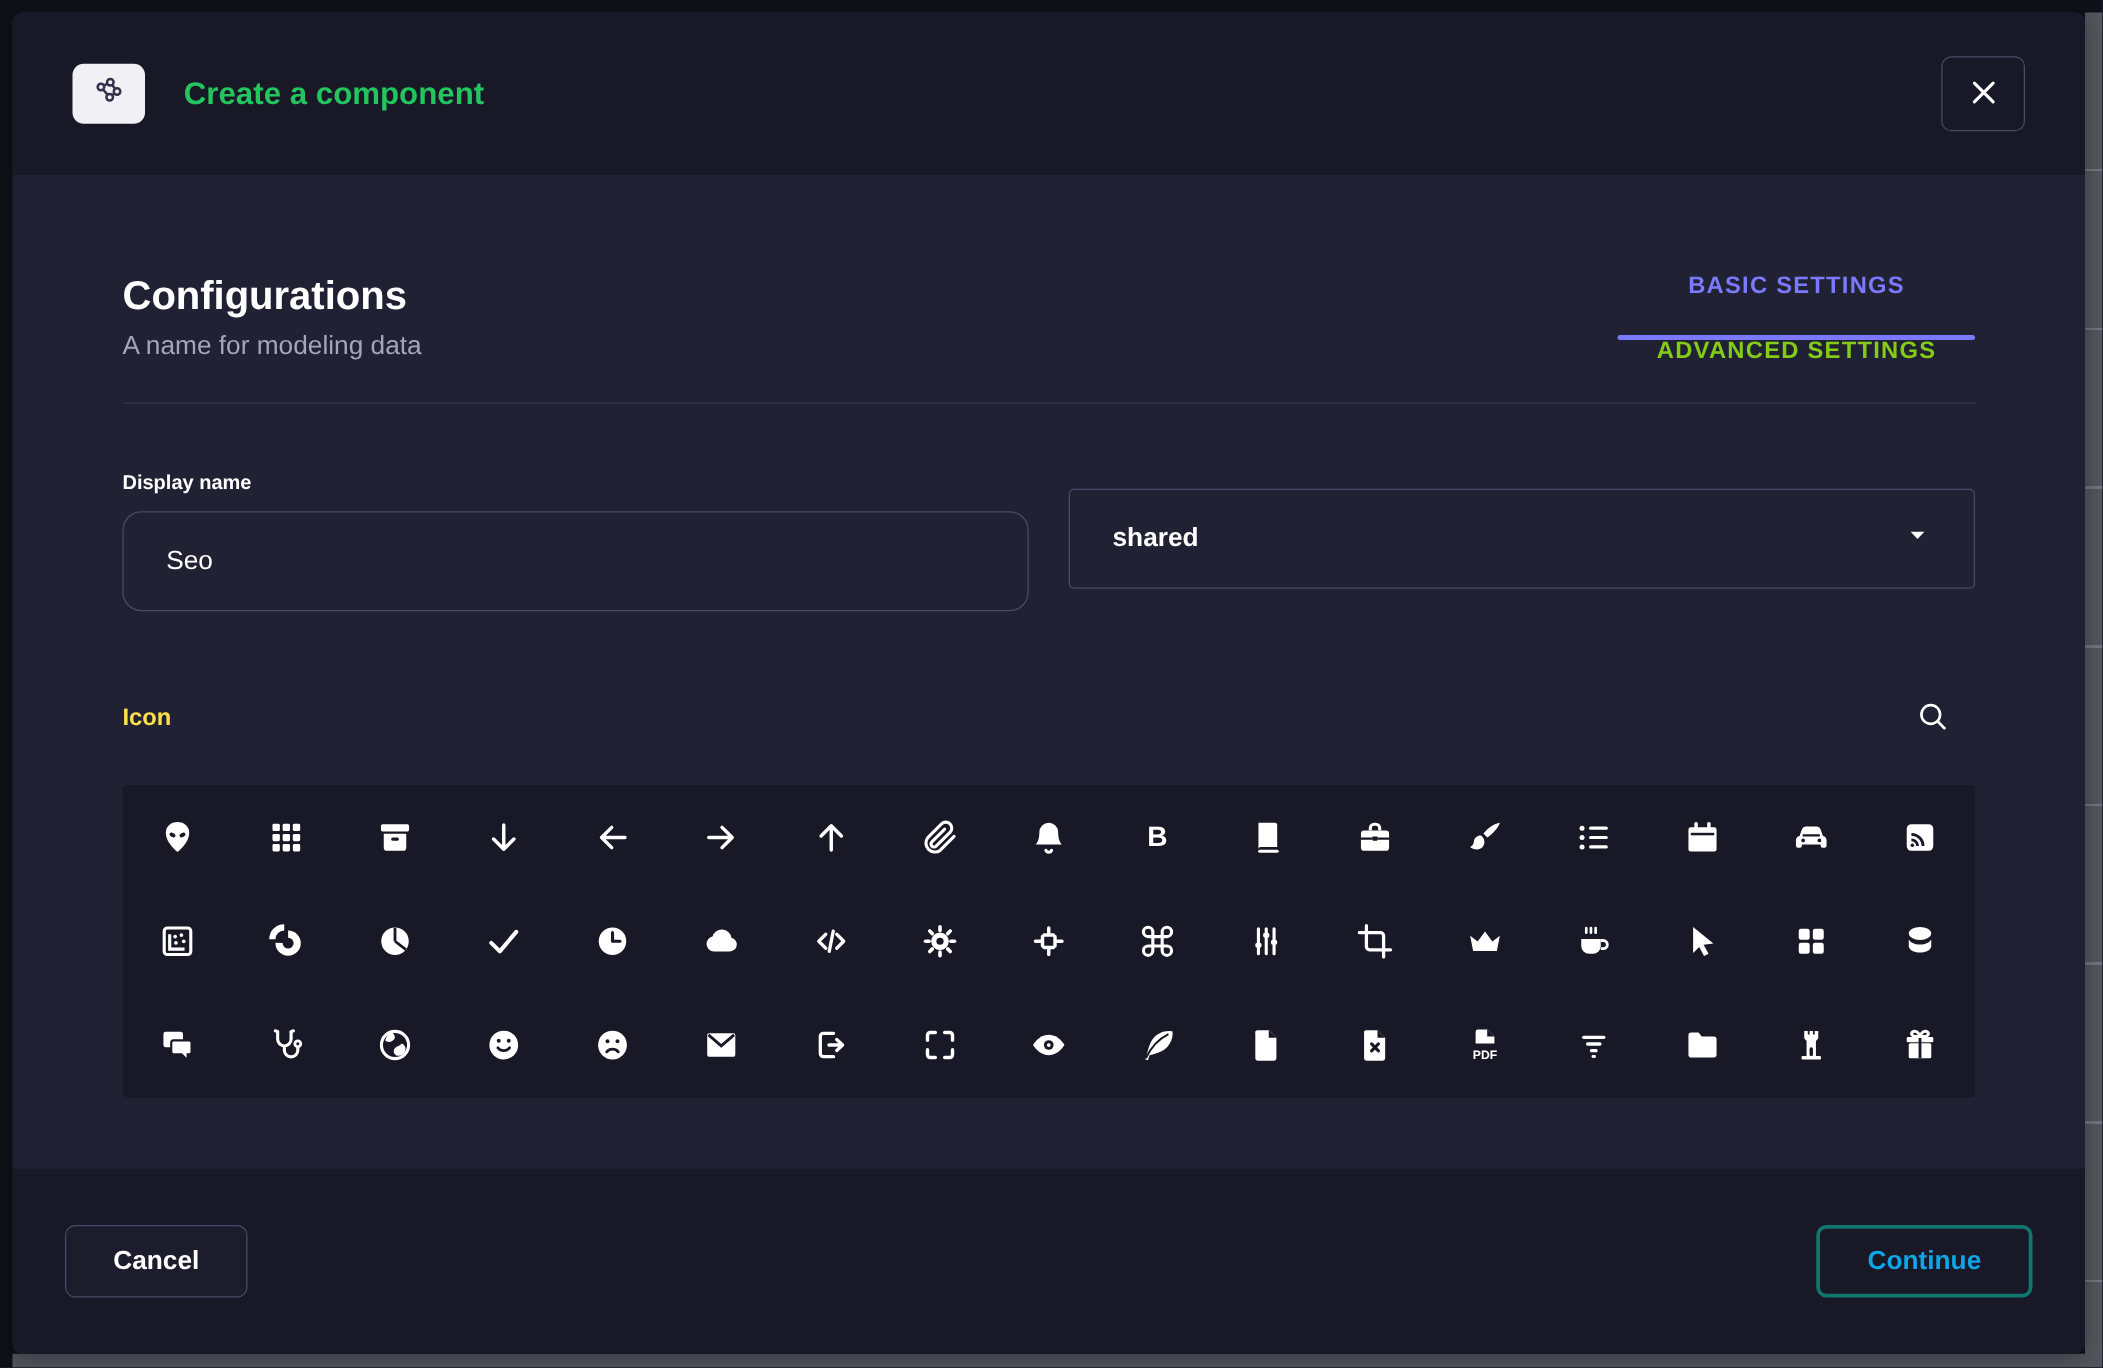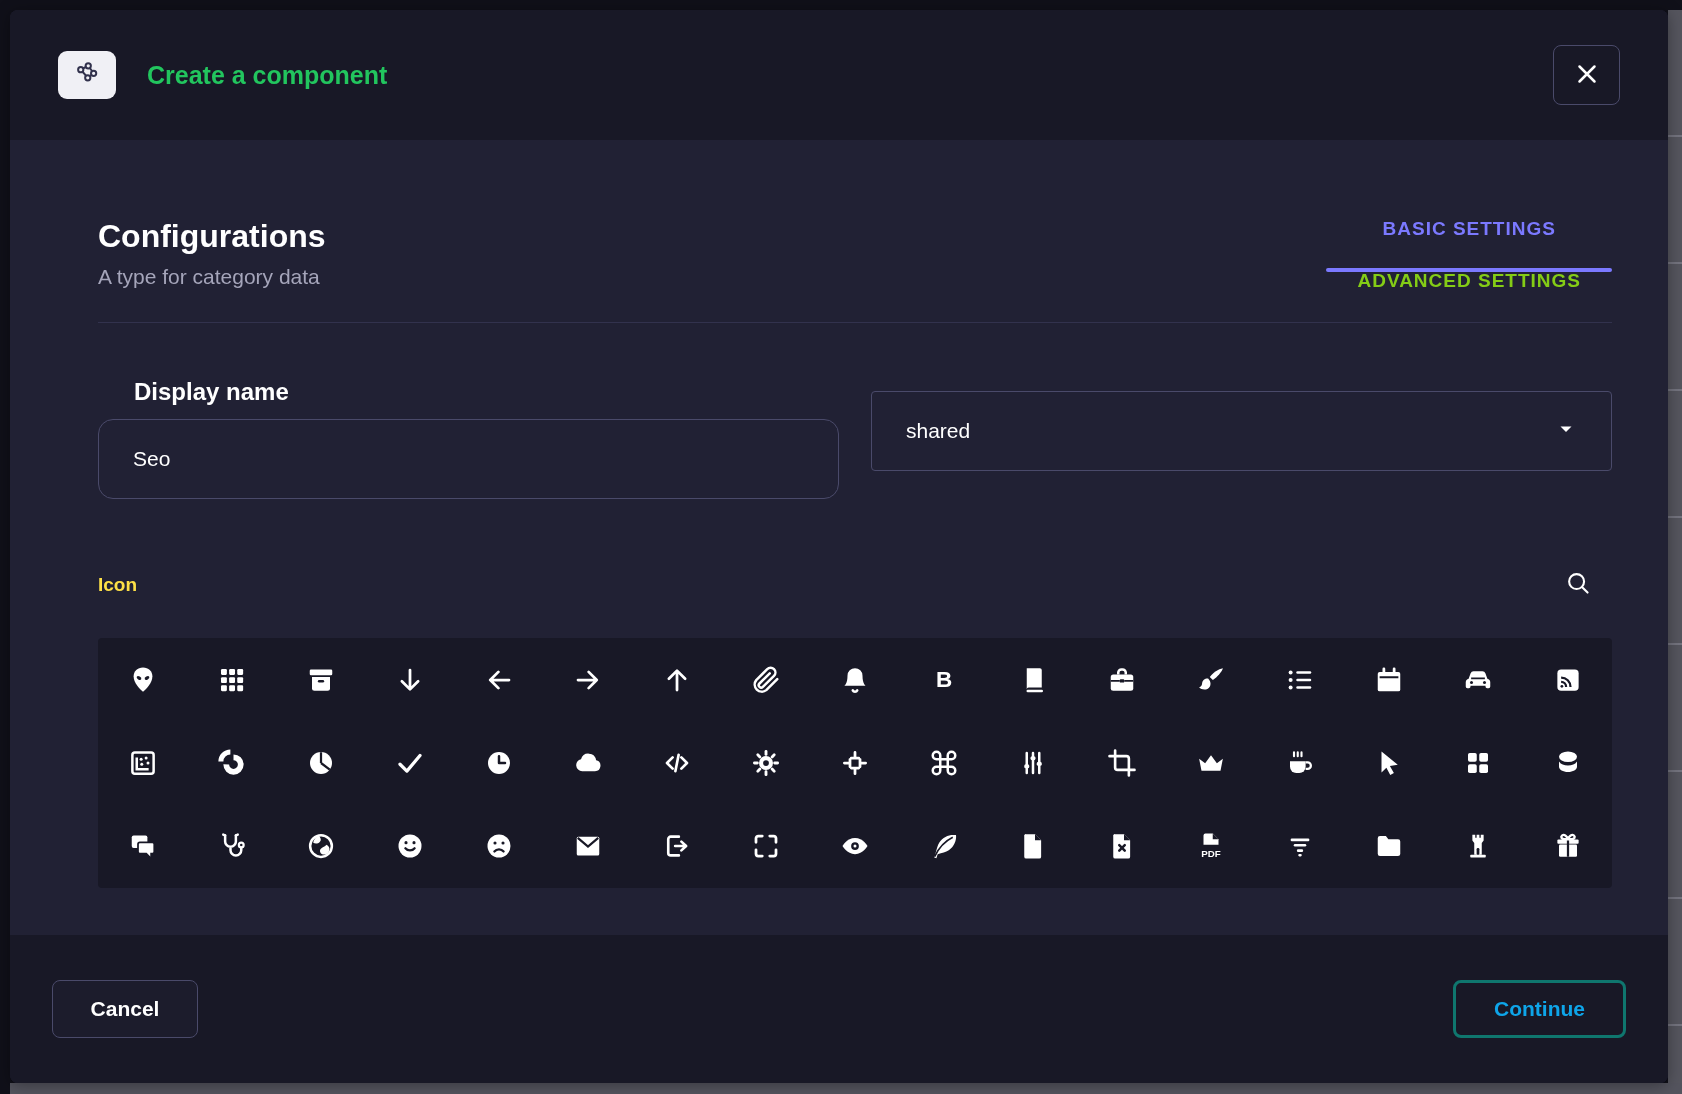--- a/index.html
+++ b/index.html
@@ -31,49 +31,49 @@
     width:58px; height:48px; border-radius:9px; background:#f0f0f5;
     display:flex; align-items:center; justify-content:center; flex:none;
   }
   .modal-title { margin-left:31px; font-size:25px; font-weight:700; color:#22c55e; }
   .close-btn {
     margin-left:auto; width:67px; height:60px; border-radius:8px;
     border:1px solid #4a4a6a; background:transparent; cursor:pointer;
     display:flex; align-items:center; justify-content:center; padding:0;
   }
 
-  .modal-body { flex:1; background:#212134; padding:78px 56px 0 88px; }
+  .modal-body { flex:1; background:#212134; padding:78px 88px 0 88px; }
 
   .head-row { display:flex; justify-content:space-between; border-bottom:1px solid #32324d; }
   .section-title { margin:0; font-size:32px; font-weight:700; color:#ffffff; line-height:1.15; }
   .section-subtitle { margin:10px 0 0 0; padding-bottom:30px; font-size:21px; color:#a5a5ba; }
   .tabs { display:flex; align-self:flex-end;flex-direction:column; }
   .tab {
     position:relative; background:none; border:none; cursor:pointer;
     padding:0 31px 30px 31px; font-family:inherit;
     font-size:19px; font-weight:600; letter-spacing:1px; color:#84cc16;
   }
   .tab.active { color:#7b79ff; }
   .tab.active::after {
     content:""; position:absolute; left:0; right:0; bottom:-2px; height:4px;
     background:#7b79ff; border-radius:2px;
   }
 
   .form-row { display:flex; gap:32px; margin-top:55px; }
   .field { flex:1; min-width:0; }
-  .field-label { display:block; font-size:24px; font-weight:600; color:#ffffff;margin-left:36px; }
+  .field-label { display:block; font-size:16px; font-weight:600; color:#ffffff; }
   .text-input {
     margin-top:13px; width:100%; height:80px; border:1px solid #4a4a6a; border-radius:15px;
     background:transparent; color:#ffffff; font-size:21px; padding:0 34px;
     font-family:inherit; outline:none;
   }
   .select {
     margin-top:13px; width:100%; height:80px; border:1px solid #4a4a6a; border-radius:4px;
     background:transparent; color:#ffffff; font-size:21px; padding:0 34px;
-    display:flex; align-items:center; justify-content:space-between; cursor:pointer;
+    display:flex; align-items:center; justify-content:space-between; cursor:pointer;font-weight:bold;
   }
 
   .icon-head { margin-top:68px; display:flex; align-items:center; justify-content:space-between; }
   .icon-label { font-size:19px; font-weight:600; color:#fde047; }
   .search-btn { background:none; border:none; cursor:pointer; padding:2px 6px; margin-right:14px; }
 
   .icon-grid {
     margin-top:36px; height:250px; background:#181826; border-radius:4px;
     display:flex; flex-direction:column; overflow:hidden;
   }
@@ -125,21 +125,21 @@
         </svg>
       </span>
     </button>
   </div>
 
   <div class="modal-body">
 
     <div class="head-row">
       <div>
         <h1 class="section-title">Configurations</h1>
-        <p class="section-subtitle">A type for category data</p>
+        <p class="section-subtitle">A name for modeling data</p>
       </div>
       <div class="tabs">
         <button class="tab active">BASIC SETTINGS</button>
         <button class="tab">ADVANCED SETTINGS</button>
       </div>
     </div>
 
     <div class="form-row">
       <div class="field">
         <label class="field-label">Display name</label>

